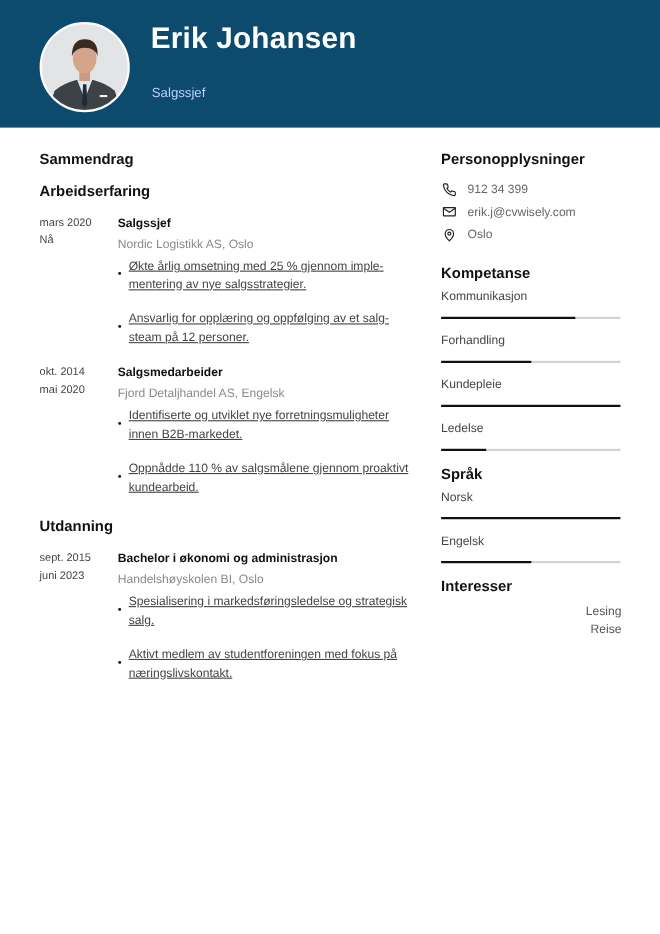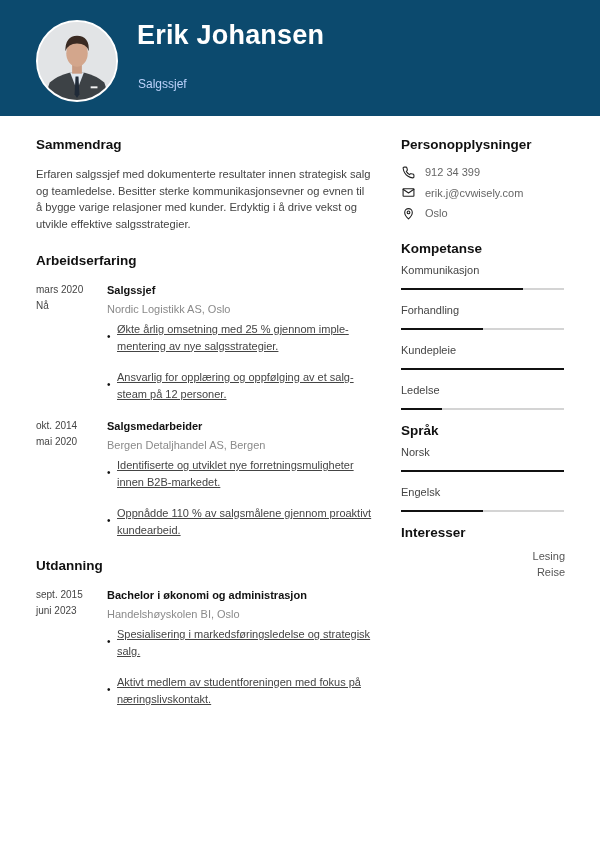--- a/index.html
+++ b/index.html
@@ -58,21 +58,20 @@
       <path d="M28 30 Q28 14 40 14 Q53 14 52 30 Q50 22 40 22 Q31 22 28 30 Z" fill="#3a2a22"></path>
       <rect x="54" y="66" width="7" height="2" fill="#f2f2f2"></rect>
     </svg>
   </div>
   <div class="name">Erik Johansen</div>
   <div class="role">Salgssjef</div>
 </div>
 
 <div class="main">
   <div class="sec-title">Sammendrag</div>
-  <div class="summary">Erfaren salgssjef med dokumenterte resultater innen strategisk salg og teamledelse. Besitter sterke kommunikasjonsevner og evnen til å bygge varige relasjoner med kunder. Erdyktig i å drive vekst og utvikle effektive salgsstrategier.</div>
 
   <div class="sec-title">Arbeidserfaring</div>
 
   <div class="entry">
     <div class="dates">
       <div>mars 2020</div>
       <div>Nå</div>
     </div>
     <div class="body">
       <div class="title">Salgssjef</div>
@@ -84,21 +83,21 @@
     </div>
   </div>
 
   <div class="entry">
     <div class="dates">
       <div>okt. 2014</div>
       <div>mai 2020</div>
     </div>
     <div class="body">
       <div class="title">Salgsmedarbeider</div>
-      <div class="org">Bergen Detaljhandel AS, Bergen</div>
+      <div class="org">Fjord Detaljhandel AS, Engelsk</div>
       <ul class="bullets">
         <li>Identifiserte og utviklet nye forretningsmuligheter innen B2B-markedet.</li>
         <li>Oppnådde 110 % av salgsmålene gjennom proak­tivt kundearbeid.</li>
       </ul>
     </div>
   </div>
 
   <div class="sec-title" style="margin-top:14px">Utdanning</div>
 
   <div class="entry">

